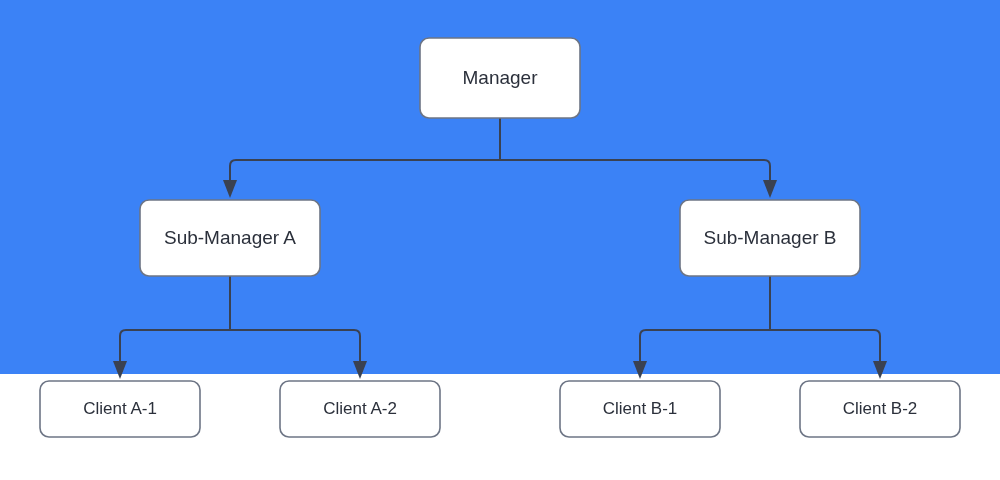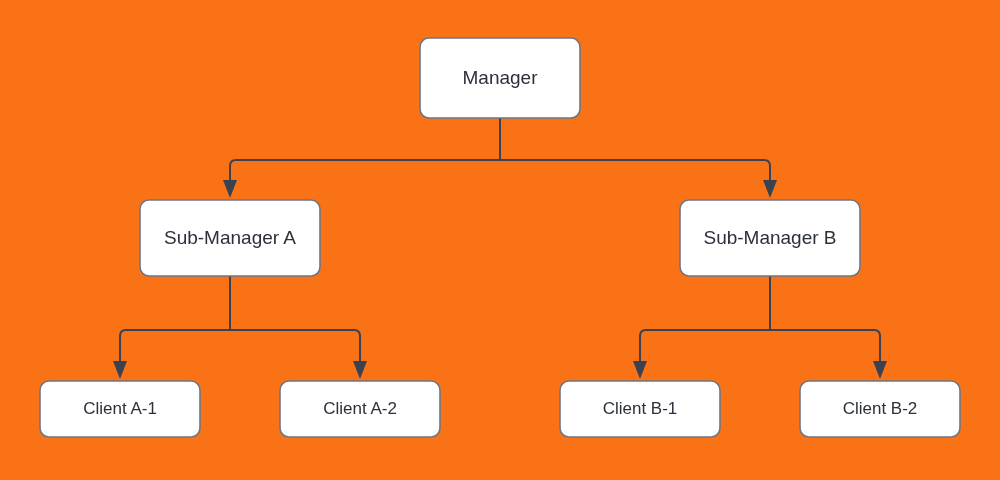--- a/index.html
+++ b/index.html
@@ -9,22 +9,22 @@
   }
   body {
     width: 1000px;
     height: 480px;
     font-family: "Liberation Sans", sans-serif;
     overflow: hidden;
   }
   #diagram-root {
     position: relative;
     width: 1000px;
-    height: 480px;
-    background: #f97316;
+    height: 374px;
+    background: #3b82f6;
   }
   svg.org-chart {
     display: block;
     width: 1000px;
     height: 480px;
   }
   .node-rect {
     fill: #ffffff;
     stroke: #6d7585;
     stroke-width: 1.6;

